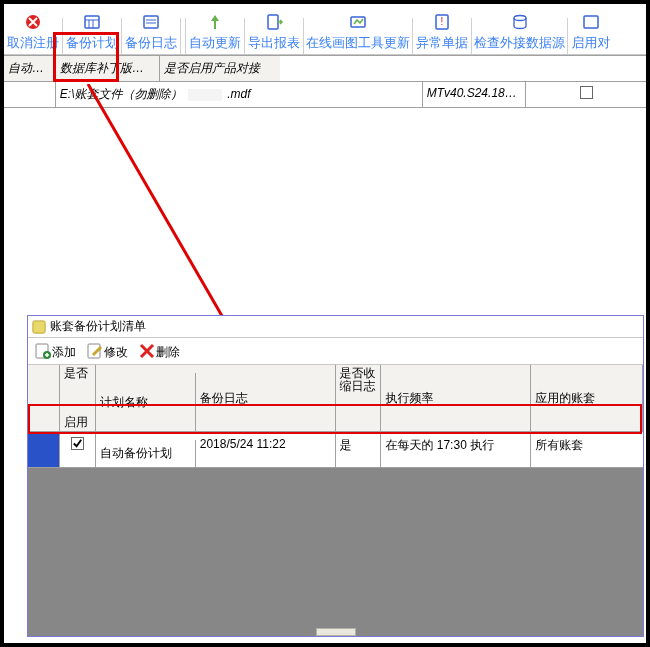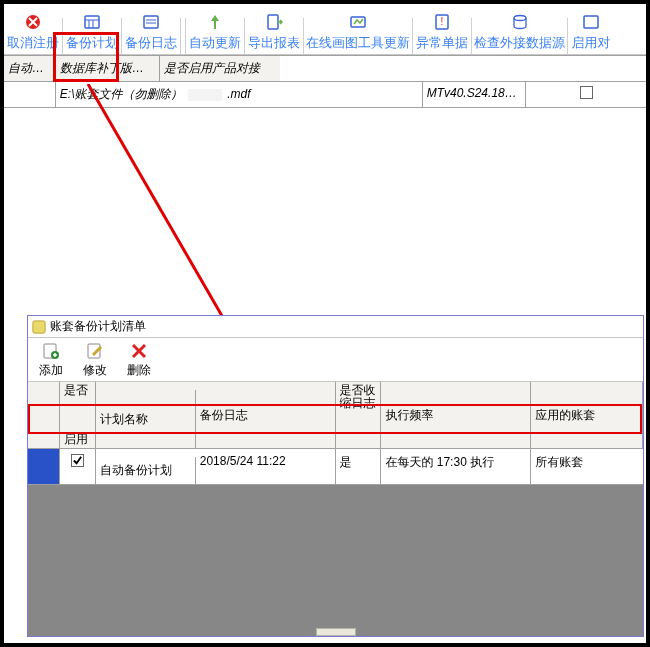--- a/index.html
+++ b/index.html
@@ -126,21 +126,21 @@
   .win2 .toolbar2 {
     display: flex;
     align-items: flex-end;
     gap: 10px;
     padding: 4px 6px 2px 6px;
     border-bottom: 1px solid #c8c8c8;
     background:#fff;
   }
   .toolbar2 .tb2 {
     display: flex;
-    flex-direction: column;
+    flex-direction: row;
     align-items: center;
     cursor: pointer;
     min-width: 34px;
   }
   .toolbar2 .tb2 .ic { width: 18px; height: 18px; margin-bottom:2px;}
   .toolbar2 .tb2 .lb { font-size: 12px; color:#000; }
   .win2 .grid2-wrap {
     flex: 1 1 auto;
     display:flex;
     flex-direction:column;

